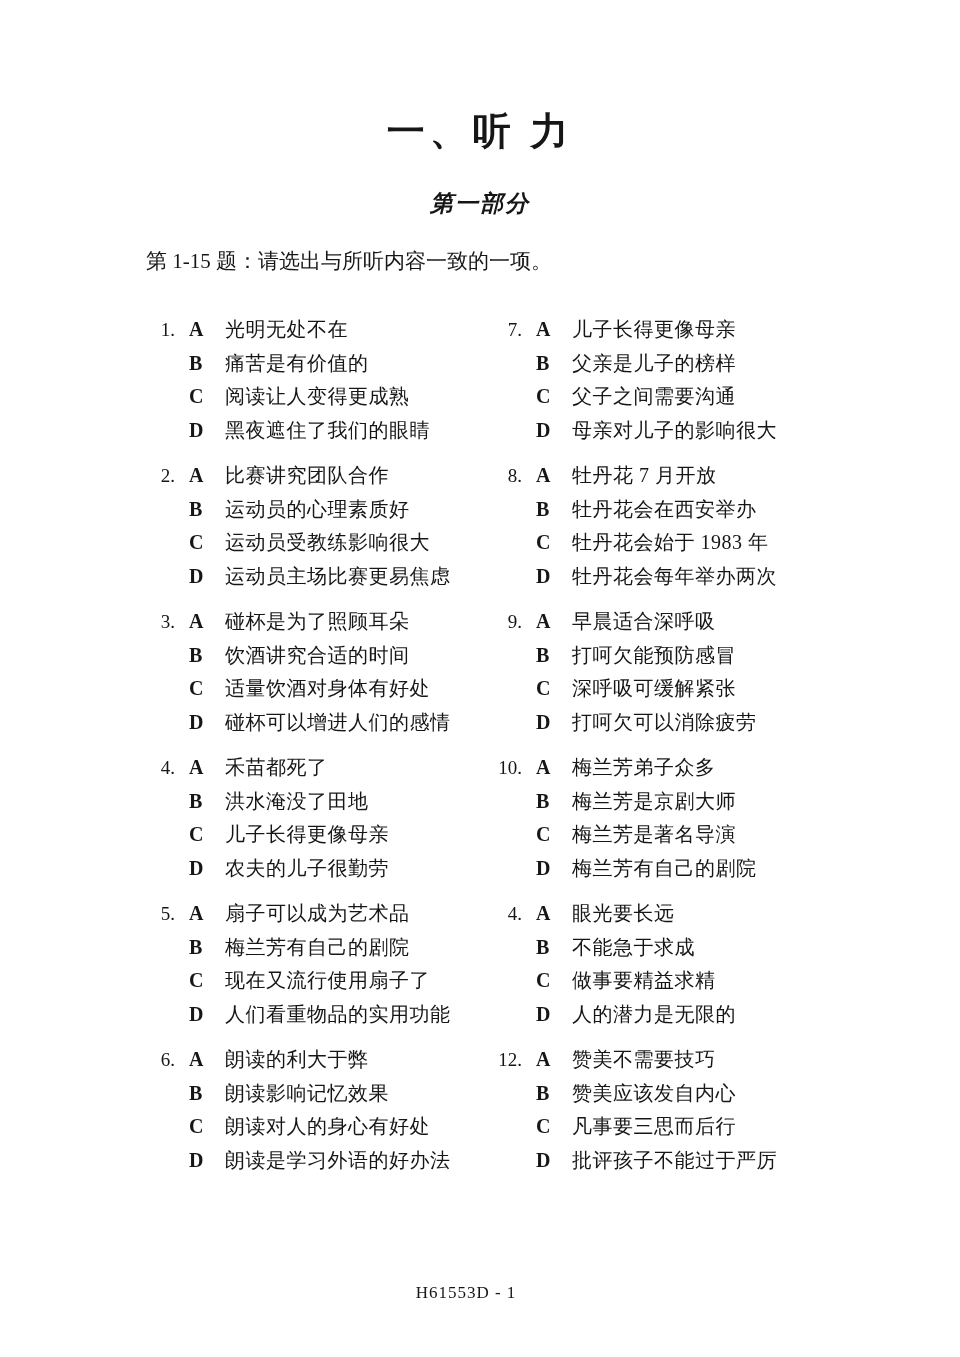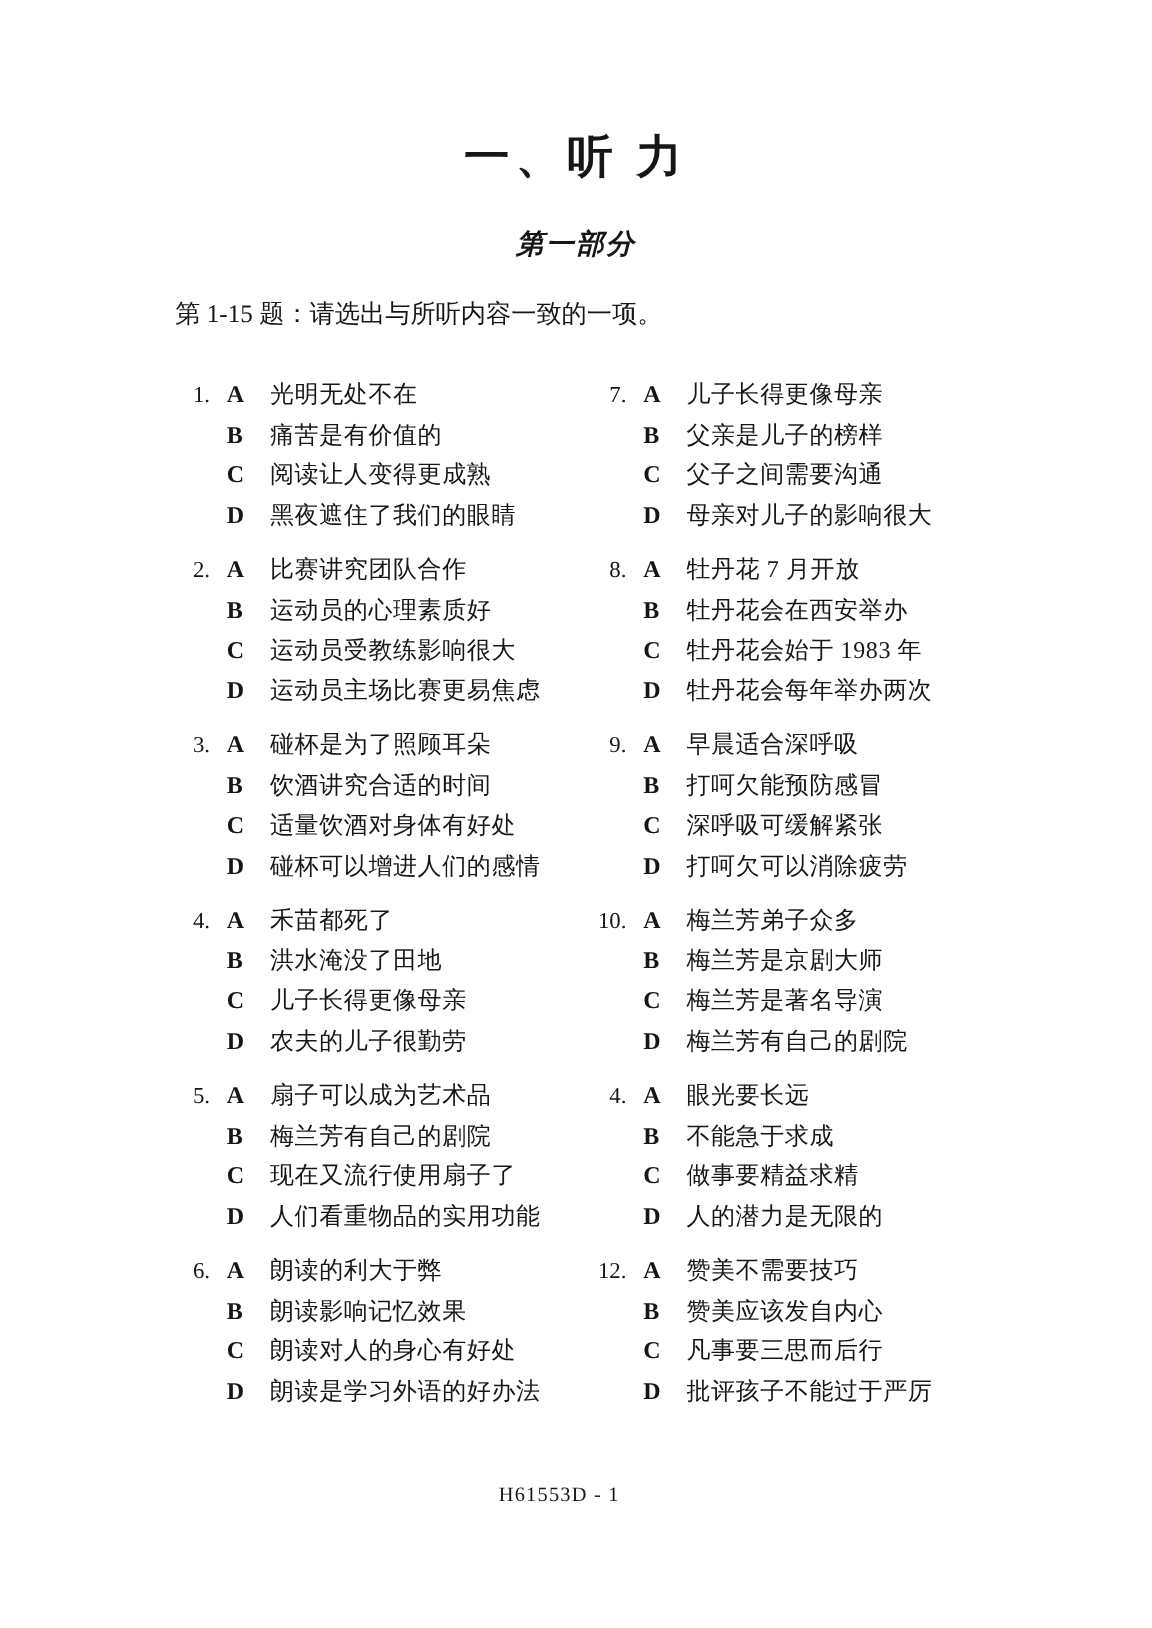--- a/index.html
+++ b/index.html
@@ -73,21 +73,21 @@
     width: 24px;
     flex: 0 0 24px;
     font-weight: bold;
   }
   .qtext {
     letter-spacing: 0.5px;
     margin-left: 12px;
   }
   .footer {
     position: absolute;
-    top: 1236px;
+    top: 1283px;
     left: 0;
     width: 932px;
     text-align: center;
     font-size: 17px;
     letter-spacing: 1px;
   }
 </style>
 </head>
 <body>
 

